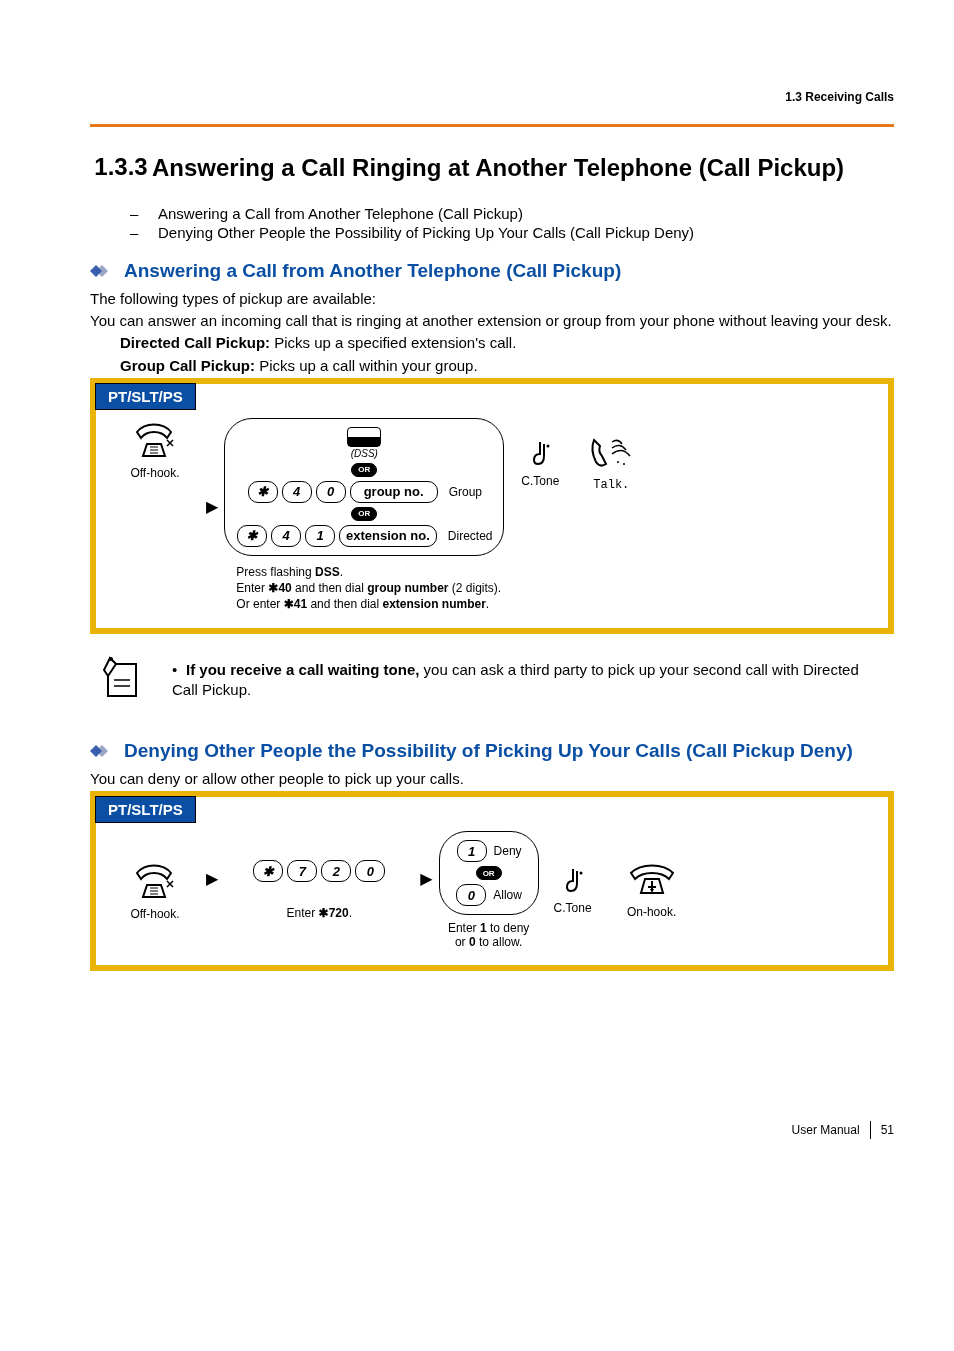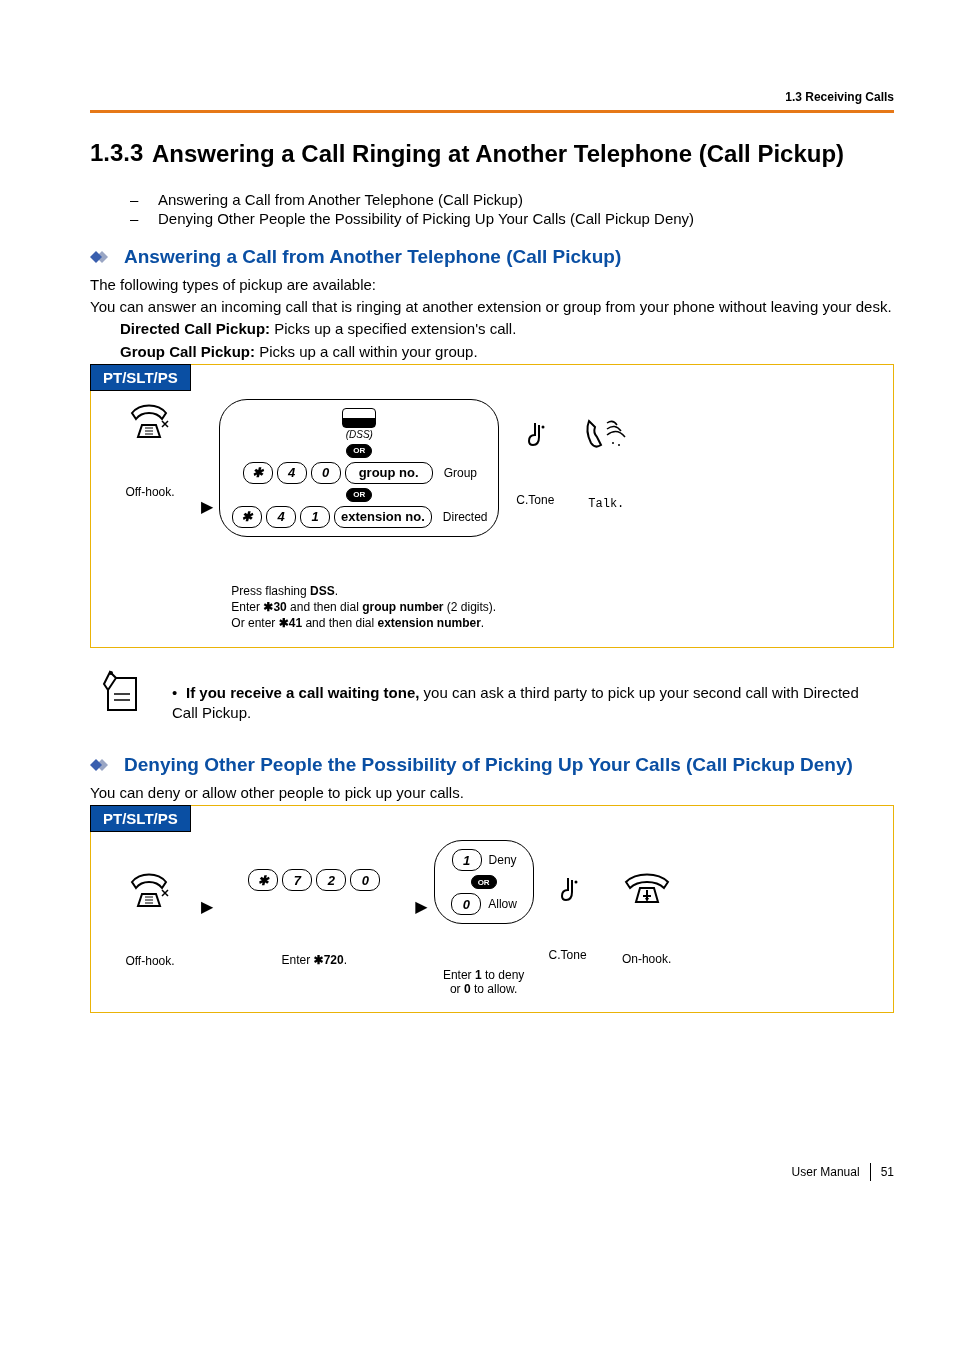--- a/index.html
+++ b/index.html
@@ -11,37 +11,38 @@
     background: #fff;
     width: 954px;
   }
   .page {
     padding: 90px 60px 40px 90px;
   }
   .rh {
     text-align: right;
     font-size: 12px;
     font-weight: bold;
-    margin-bottom: 6px;
+    margin-bottom: 20px;
   }
   .rule {
     height: 3px;
     background: #e67817;
     margin-bottom: 26px;
   }
   .secnum {
     display: table;
     width: 100%;
   }
   .secnum .num {
     display: table-cell;
     width: 62px;
     font-size: 24px;
     font-weight: bold;
     vertical-align: top;
+    text-align: center;
   }
   .secnum .ttl {
     display: table-cell;
     font-size: 24px;
     font-weight: bold;
     vertical-align: top;
     line-height: 1.25;
   }
   .bullets {
     margin: 22px 0 18px 40px;
@@ -61,21 +62,21 @@
   .sub-h .txt {
     font-size: 19px;
     font-weight: bold;
     color: #0a4fa3;
     line-height: 1.25;
   }
   .diamond-icon svg { display: block; }
   .body, .body-i { font-size: 15px; line-height: 1.35; margin: 2px 0; }
   .body-i { margin-left: 30px; }
   .diag-wrap {
-    border: 1px solid #eab308;
+    border: 6px solid #eab308;
     margin-top: 1px;
     position: relative;
   }
   .tab {
     position: absolute;
     top: -1px; left: -1px;
     background: #0a4fa3;
     color: #fff;
     font-weight: bold;
     font-size: 15px;
@@ -88,21 +89,20 @@
     align-items: flex-start;
     gap: 6px;
     flex-wrap: nowrap;
   }
   .step {
     display: flex;
     flex-direction: column;
     align-items: center;
     font-size: 12px;
     text-align: center;
-    gap: 38px;
   }
   .step .lbl { margin-top: 6px; }
   .arrow {
     align-self: center;
     margin-top: -18px;
     font-size: 16px;
     color: #000;
   }
   .bigparen {
     border: 1.5px solid #000;
@@ -164,21 +164,21 @@
     font-style: italic;
   }
   .caption {
     font-size: 12px;
     text-align: left;
     line-height: 1.35;
     margin-top: 8px;
   }
   .note-row {
     display: flex;
-    align-items: flex-end;
+    align-items: center;
     gap: 24px;
     margin: 16px 12px 10px 6px;
   }
   .note-txt { font-size: 15px; line-height: 1.35; flex: 1; }
   .note-txt .dot { display:inline-block; width:14px; }
   .footer {
     display: flex;
     justify-content: flex-end;
     align-items: center;
     gap: 10px;
@@ -269,21 +269,21 @@
           <div class="krow">
             <span class="kcap">✱</span>
             <span class="kcap">4</span>
             <span class="kcap">1</span>
             <span class="kcap wide">extension no.</span>
             <span style="margin-left:8px;">Directed</span>
           </div>
         </div>
         <div class="caption" style="margin-left:12px;">
           <div><span>Press flashing </span><b>DSS</b><span>.</span></div>
-          <div><span>Enter </span><b>✱30</b><span> and then dial </span><b>group number</b><span> (2 digits).</span></div>
+          <div><span>Enter </span><b>✱40</b><span> and then dial </span><b>group number</b><span> (2 digits).</span></div>
           <div><span>Or enter </span><b>✱41</b><span> and then dial </span><b>extension number</b><span>.</span></div>
         </div>
       </div>
 
       <div class="step" style="width:60px; margin-top:20px;">
         <span>
           <svg class="svg-icon" width="28" height="30">
               <path d="M14 4 L14 16 Q8 16 8 22 Q8 26 12 26 Q18 26 18 18 L18 6" fill="none" stroke="#000" stroke-width="2"></path>
               <circle cx="22" cy="8" r="1.5" fill="#000"></circle>
             </svg>

